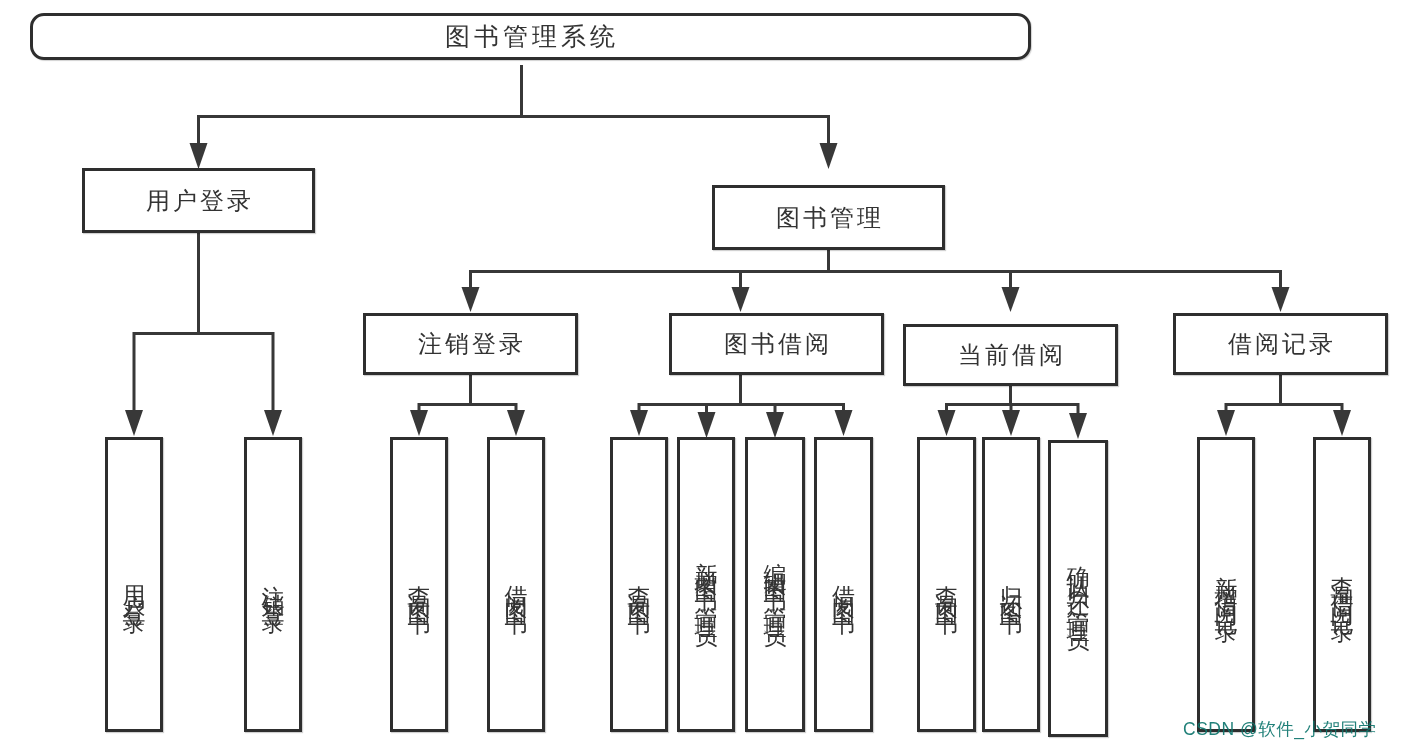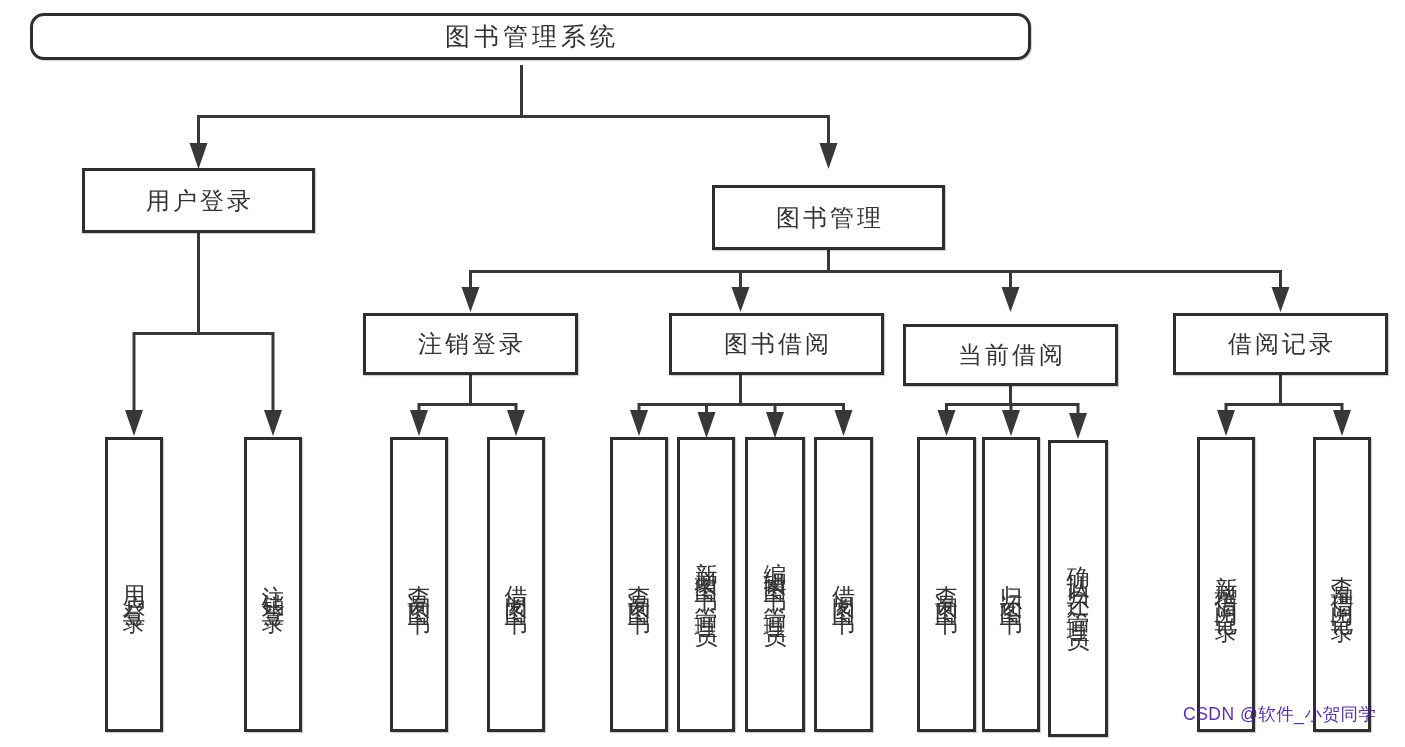--- a/index.html
+++ b/index.html
@@ -74,23 +74,23 @@
   .f-7  { left: 745px; width: 60px; }
   .f-8  { left: 814px; width: 59px; }
   .f-9  { left: 917px; width: 59px; }
   .f-10 { left: 982px; }
   .f-11 { left: 1048px; top: 440px; width: 60px; height: 297px; }
   .f-12 { left: 1197px; }
   .f-13 { left: 1313px; }
   .watermark {
     position: absolute;
     left: 1183px;
-    top: 702px;
+    top: 717px;
     font-size: 17.5px;
-    color: #4c1d95;
+    color: #0f766e;
     opacity: 0.92;
     z-index: 5;
     white-space: nowrap;
     letter-spacing: 0.5px;
   }
 </style>
 </head>
 <body>
 
 <div class="canvas">

